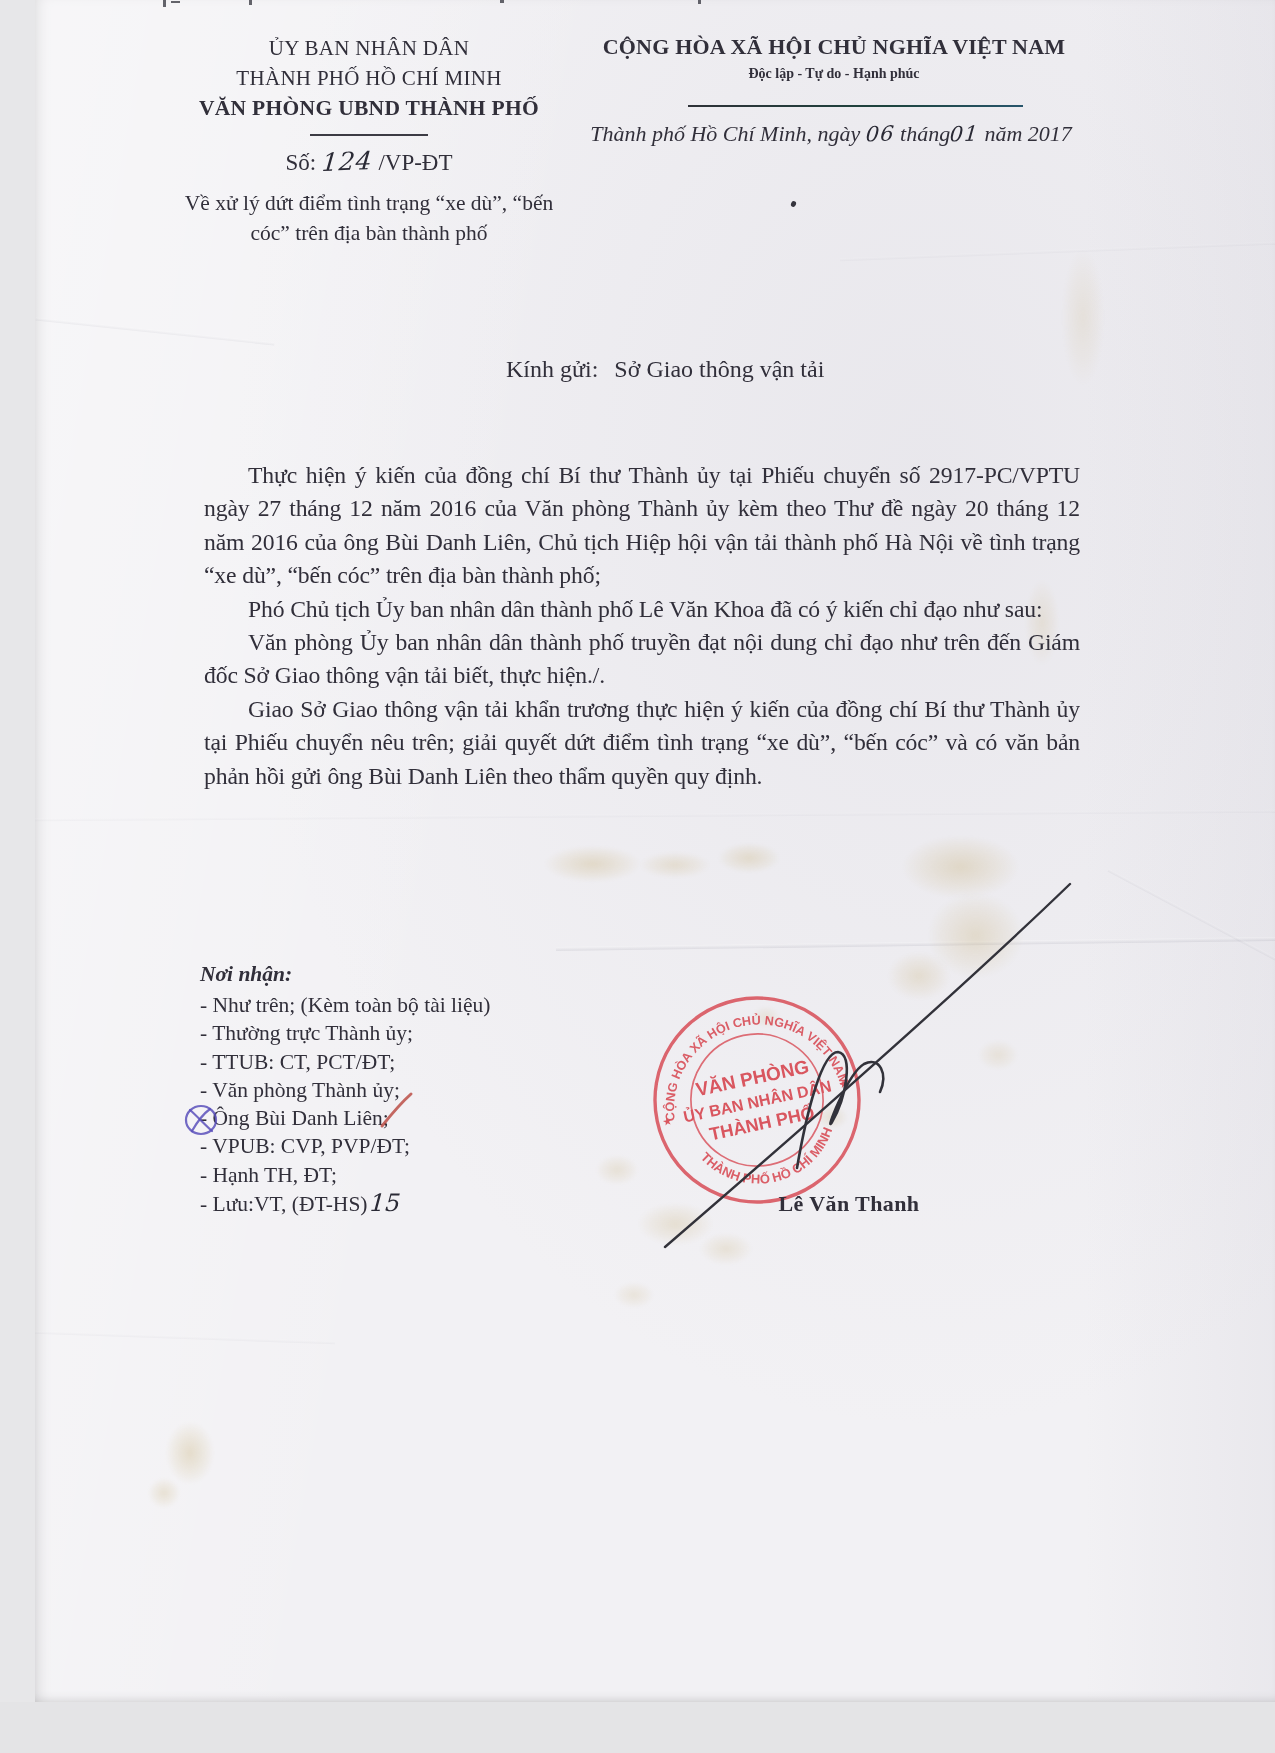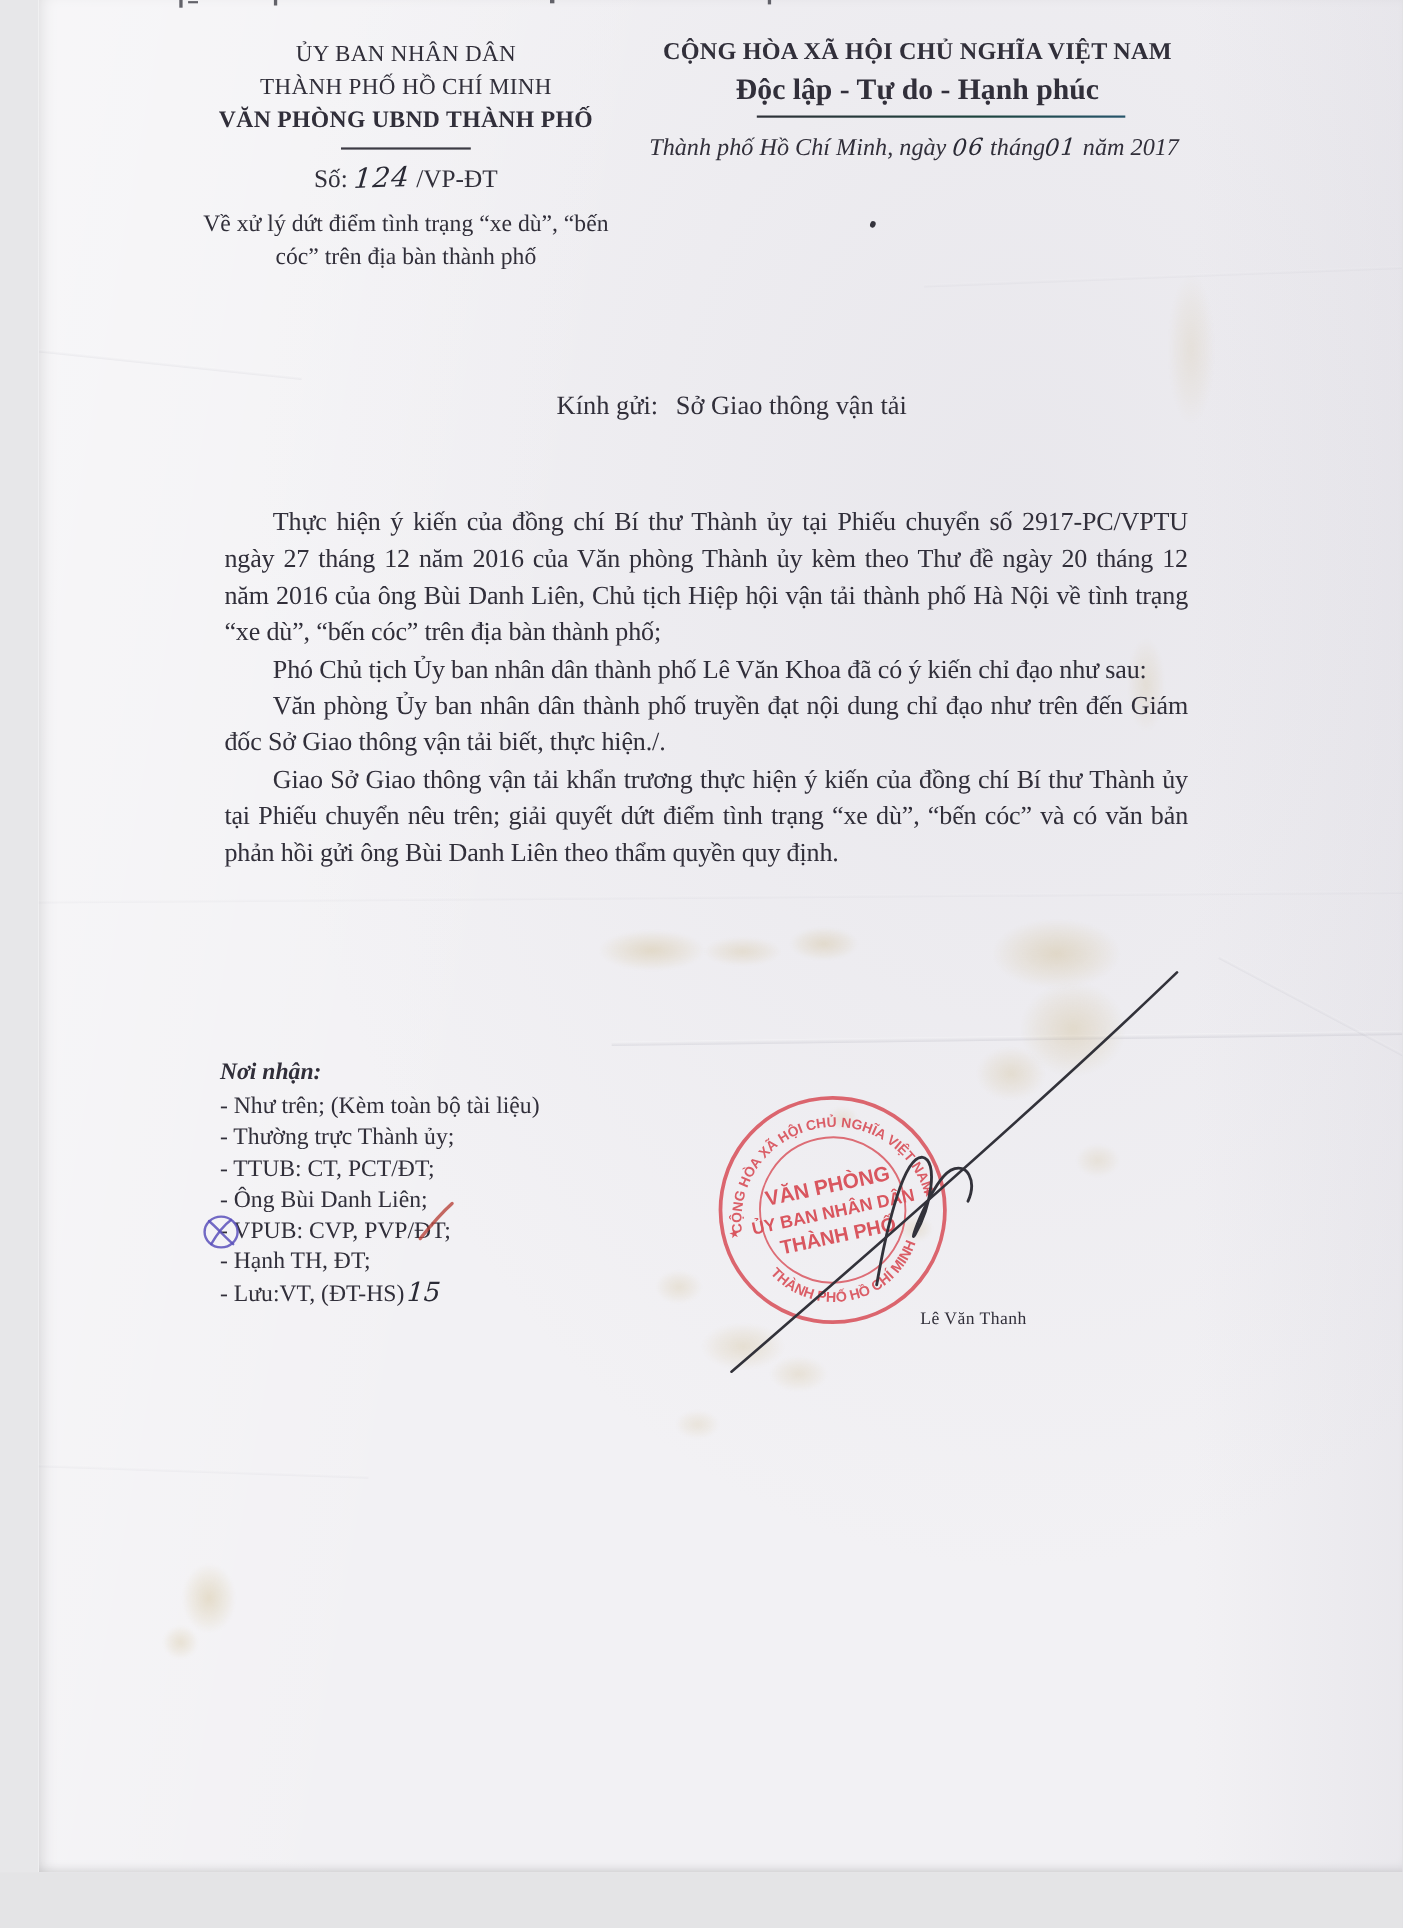--- a/index.html
+++ b/index.html
@@ -16,40 +16,40 @@
   .center{text-align:center;}
 
   .org{left:183px;top:33px;width:372px;font-size:21px;line-height:30px;letter-spacing:.3px;}
   .org .l3{font-size:21.5px;font-weight:bold;}
   .rule{height:2px;background:#3c3b44;}
   .so{left:183px;top:147px;width:372px;font-size:23px;}
   .subject{left:165px;top:188px;width:408px;font-size:21.5px;line-height:30px;}
 
   .nat{left:578px;top:34px;width:512px;}
   .nat .l1{font-size:22px;font-weight:bold;letter-spacing:.2px;}
-  .nat .l2{font-size:27px;font-weight:bold;margin-top:6px;}
+  .nat .l2{font-size:14px;font-weight:bold;margin-top:6px;}
   .natrule{left:688px;top:105px;width:335px;height:2px;background:linear-gradient(90deg,#2e3138,#1d443e 60%,#27556b);}
   .dateline{left:572px;top:121px;width:518px;font-size:22px;font-style:italic;}
 
   .hw{font-family:"DejaVu Serif",serif;font-style:italic;display:inline-block;
       transform:skewX(-7deg) rotate(-2deg);letter-spacing:1px;color:#2a2a35;}
 
   .salut{left:506px;top:356px;font-size:24px;}
   .salut .gap{display:inline-block;width:16px;}
 
   .bodytext{left:204px;top:459px;width:876px;font-size:23.7px;line-height:33.4px;
             text-align:justify;letter-spacing:-.15px;}
   .bodytext p{margin:0;text-indent:44px;}
 
   .nn-title{left:200px;top:962px;font-size:21.5px;font-weight:bold;font-style:italic;}
   .nn-list{left:200px;top:991px;font-size:21.5px;line-height:28.3px;width:360px;}
   .hw15{font-size:24px;letter-spacing:0;transform:skewX(-4deg);margin-left:2px;}
 
   .sig-title{left:695px;top:969px;width:380px;font-size:24px;font-weight:bold;line-height:31px;letter-spacing:.3px;}
-  .signer{left:760px;top:1191px;width:250px;font-size:16px;font-weight:normal;letter-spacing:.4px;}
+  .signer{left:724px;top:1191px;width:250px;font-size:22px;font-weight:bold;letter-spacing:.4px;}
 
   .stampwrap{left:644px;top:987px;width:226px;height:226px;transform:rotate(-12deg);opacity:.87;}
   .sigink{left:560px;top:830px;width:540px;height:440px;}
 
   .stain{border-radius:50%;filter:blur(1.5px);
          background:radial-gradient(ellipse at center,rgba(194,168,105,.6) 0%,rgba(194,168,105,.25) 45%,rgba(194,168,105,0) 72%);}
   .crease{background:linear-gradient(180deg,rgba(255,255,255,.55),rgba(122,122,140,.3));}
   .tick{background:#3f3e47;opacity:.8;}
   .inkdot{left:791px;top:201px;width:5px;height:6px;border-radius:50%;background:#35343d;transform:rotate(20deg);}
   .botstrip{left:0;top:1702px;width:1275px;height:51px;background:#e4e4e6;}
@@ -130,20 +130,21 @@
     <p>Phó Chủ tịch Ủy ban nhân dân thành phố Lê Văn Khoa đã có ý kiến chỉ đạo như sau:</p>
     <p>Văn phòng Ủy ban nhân dân thành phố truyền đạt nội dung chỉ đạo như trên đến Giám đốc Sở Giao thông vận tải biết, thực hiện./.</p>
     <p>Giao Sở Giao thông vận tải khẩn trương thực hiện ý kiến của đồng chí Bí thư Thành ủy tại Phiếu chuyển nêu trên; giải quyết dứt điểm tình trạng “xe dù”, “bến cóc” và có văn bản phản hồi gửi ông Bùi Danh Liên theo thẩm quyền quy định.</p>
   </div>
 
   <div class="abs nn-title">Nơi nhận:</div>
   <div class="abs nn-list">
     <div>- Như trên; (Kèm toàn bộ tài liệu)</div>
     <div>- Thường trực Thành ủy;</div>
     <div>- TTUB: CT, PCT/ĐT;</div>
+    <div>- Văn phòng Thành ủy;</div>
     <div>- Ông Bùi Danh Liên;</div>
     <div>- VPUB: CVP, PVP/ĐT;</div>
     <div>- Hạnh TH, ĐT;</div>
     <div><span>- Lưu:VT, (ĐT-HS)</span><span class="hw hw15">15</span></div>
   </div>
 
   <svg class="abs" style="left:181px;top:1101px" width="42" height="40" viewBox="0 0 42 40">
     <ellipse cx="20" cy="19" rx="15" ry="14" fill="none" stroke="#5a50bb" stroke-width="2.2" opacity=".85"></ellipse>
     <path d="M 9 9 C 16 15 24 24 31 30" fill="none" stroke="#5a50bb" stroke-width="2.2" stroke-linecap="round" opacity=".85"></path>
     <path d="M 29 8 C 22 13 15 23 11 30" fill="none" stroke="#5a50bb" stroke-width="2.2" stroke-linecap="round" opacity=".85"></path>

